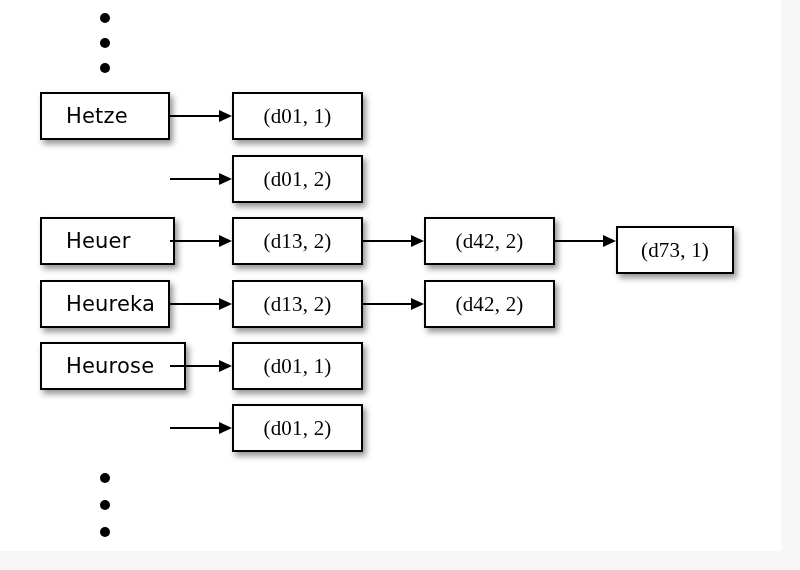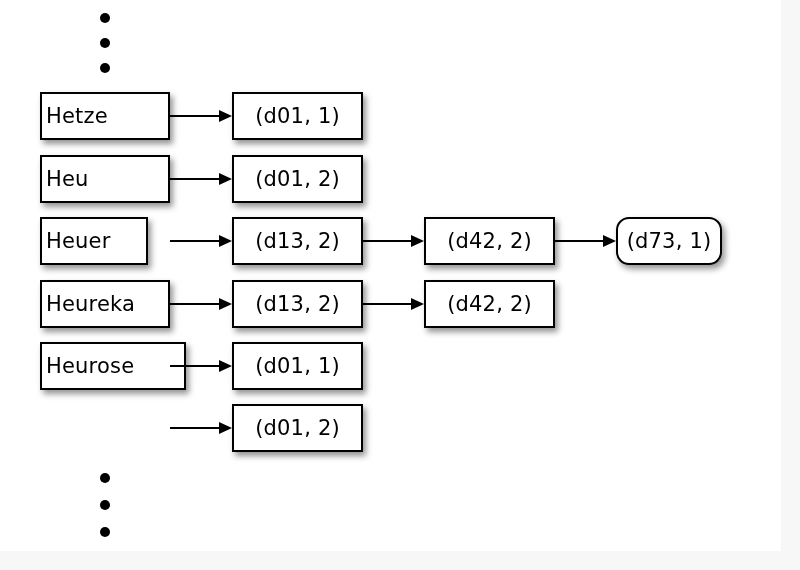--- a/index.html
+++ b/index.html
@@ -39,24 +39,25 @@
     display: flex;
     align-items: center;
     height: 48px;
     font-size: 21px;
     color: #000000;
     letter-spacing: 0.2px;
     line-height: 1;
   }
   .node.term {
     justify-content: flex-start;
-    padding-left: 4px;
+    padding-left: 24px;
   }
   .node.post {
     justify-content: center;
+    font-family: Liberation Serif, serif;
   }
 
   
   .dot {
     position: absolute;
     width: 10px;
     height: 10px;
     border-radius: 50%;
     background: #000000;
   }
@@ -95,45 +96,44 @@
       <div class="dot" style="left:100px; top:63px;"></div>
     </div>
 
     <div class="node term" style="left:40px;  top:92px;  width:130px;">Hetze</div>
     <div class="arrow" style="left:170px; top:110px; width:62px;">
       <div class="shaft" style="width:49px;"></div>
       <div class="head" style="left:49px;"></div>
     </div>
     <div class="node post" style="left:232px; top:92px;  width:131px;">(d01, 1)</div>
 
-    <div class="node term" style="left:40px;  top:155px; width:130px;">Heu</div>
     <div class="arrow" style="left:170px; top:173px; width:62px;">
       <div class="shaft" style="width:49px;"></div>
       <div class="head" style="left:49px;"></div>
     </div>
     <div class="node post" style="left:232px; top:155px; width:131px;">(d01, 2)</div>
 
-    <div class="node term" style="left:40px;  top:217px; width:108px;">Heuer</div>
+    <div class="node term" style="left:40px;  top:217px; width:135px;">Heuer</div>
     <div class="arrow" style="left:170px; top:235px; width:62px;">
       <div class="shaft" style="width:49px;"></div>
       <div class="head" style="left:49px;"></div>
     </div>
     <div class="node post" style="left:232px; top:217px; width:131px;">(d13, 2)</div>
 
     <div class="arrow" style="left:363px; top:235px; width:61px;">
       <div class="shaft" style="width:48px;"></div>
       <div class="head" style="left:48px;"></div>
     </div>
     <div class="node post" style="left:424px; top:217px; width:131px;">(d42, 2)</div>
 
     <div class="arrow" style="left:555px; top:235px; width:61px;">
       <div class="shaft" style="width:48px;"></div>
       <div class="head" style="left:48px;"></div>
     </div>
-    <div class="node post" style="left:616px; top:217px; width:106px;border-radius:13px;">(d73, 1)</div>
+    <div class="node post" style="left:616px; top:226px; width:118px;">(d73, 1)</div>
 
     <div class="node term" style="left:40px;  top:280px; width:130px;">Heureka</div>
     <div class="arrow" style="left:170px; top:298px; width:62px;">
       <div class="shaft" style="width:49px;"></div>
       <div class="head" style="left:49px;"></div>
     </div>
     <div class="node post" style="left:232px; top:280px; width:131px;">(d13, 2)</div>
 
     <div class="arrow" style="left:363px; top:298px; width:61px;">
       <div class="shaft" style="width:48px;"></div>

